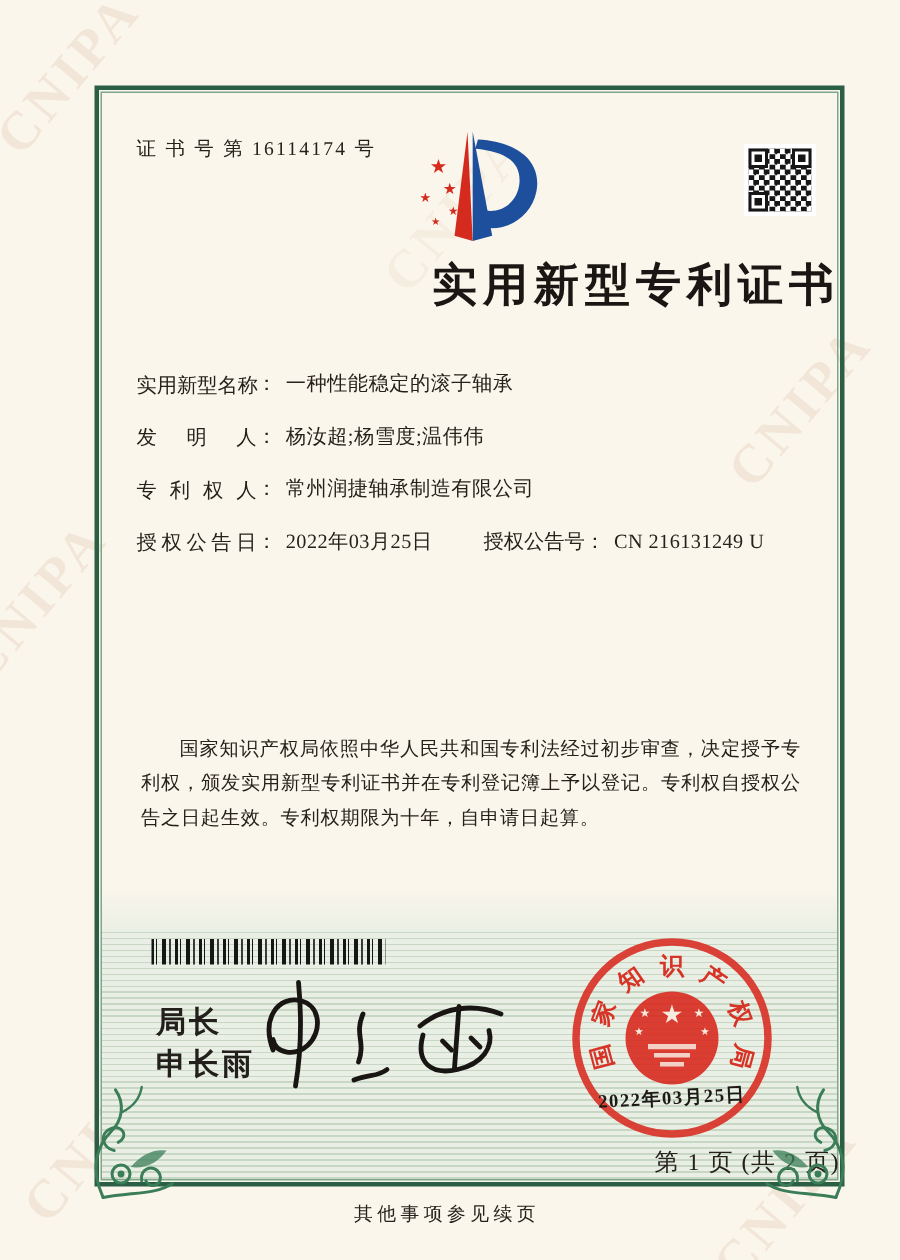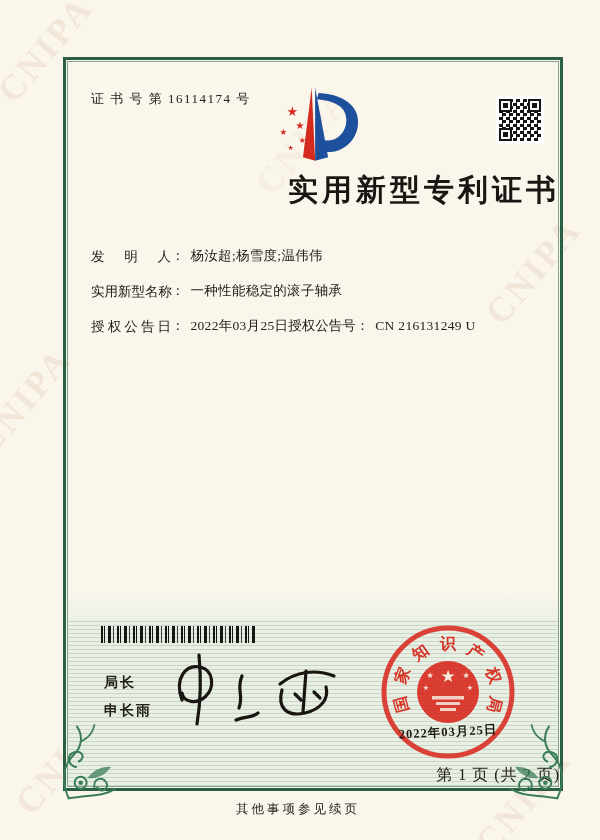--- a/index.html
+++ b/index.html
@@ -78,42 +78,42 @@
 
   
   .fields { position:absolute; left:25px; right:20px; top:178px; font-size:13.5px; }
   .frow { height:35px; line-height:35px; white-space:nowrap; }
   .flabel {
     display:inline-block; width:80px; vertical-align:middle;
     text-align:justify; text-align-last:justify; line-height:normal;
   }
   .fcolon { margin-right:6px; }
   .fvalue { letter-spacing:0.3px; }
-  .fpair2 { }
+  .fpair2 { margin-left:34px; }
 
   
   .paras {
     position:absolute; left:28px; right:26px; top:428px;
     font-size:12.8px; line-height:23px; text-align:justify;
   }
   .paras p { text-indent:2em; letter-spacing:0.5px; }
 
   
   .barcode {
     position:absolute; left:35px; top:566px; width:156px; height:17px;
     background:repeating-linear-gradient(90deg,
       #161616 0 2px, transparent 2px 3px,
       #161616 3px 4px, transparent 4px 7px,
       #161616 7px 10px, transparent 10px 12px,
       #3a3a3a 12px 13px, transparent 13px 16px);
   }
   .issuer {
     position:absolute; left:38px; top:608px;
     font-family:"Liberation Sans","DejaVu Sans",sans-serif;
-    font-weight:bold; font-size:14px; line-height:28px; color:#23201b;
+    font-weight:bold; font-size:20px; line-height:28px; color:#23201b;
     letter-spacing:2px;
   }
   .signature { position:absolute; left:88px; top:590px; width:212px; height:82px; }
 
   .seal { position:absolute; left:303px; top:556px; width:158px; height:168px; opacity:0.95; }
   .seal-date {
     position:absolute; left:300px; top:664px; width:164px;
     text-align:center; font-size:12.5px; font-weight:bold;
     letter-spacing:1px; color:#1d1a16; transform:rotate(-3deg);
   }
@@ -171,31 +171,35 @@
       <div class="qr-marker qr-tl"></div>
       <div class="qr-marker qr-tr"></div>
       <div class="qr-marker qr-bl"></div>
     </div>
   </div>
 
   <div class="title">实用新型专利证书</div>
 
   <div class="fields">
     <div class="frow">
+      <span class="flabel">实用新型名称</span><span class="fcolon">：</span><span class="fvalue">一种性能稳定的滚子轴承</span>
+    </div>
+    <div class="frow">
       <span class="flabel">发明人</span><span class="fcolon">：</span><span class="fvalue">杨汝超;杨雪度;温伟伟</span>
     </div>
     <div class="frow">
-      <span class="flabel">实用新型名称</span><span class="fcolon">：</span><span class="fvalue">一种性能稳定的滚子轴承</span>
+      <span class="flabel">专利权人</span><span class="fcolon">：</span><span class="fvalue">常州润捷轴承制造有限公司</span>
     </div>
     <div class="frow">
       <span class="flabel">授权公告日</span><span class="fcolon">：</span><span class="fvalue">2022年03月25日</span><span class="fpair2"><span>授权公告号</span><span class="fcolon">：</span><span class="fvalue">CN 216131249 U</span></span>
     </div>
   </div>
 
   <div class="paras">
+    <p>国家知识产权局依照中华人民共和国专利法经过初步审查，决定授予专利权，颁发实用新型专利证书并在专利登记簿上予以登记。专利权自授权公告之日起生效。专利权期限为十年，自申请日起算。</p>
   </div>
 
   <div class="barcode"></div>
 
   <div class="issuer">
     <div>局长</div>
     <div>申长雨</div>
   </div>
 
   <div class="signature">

